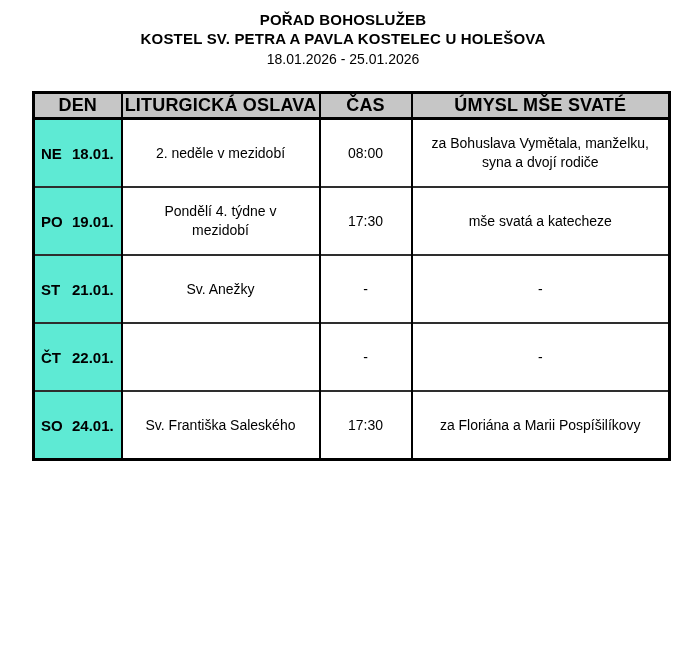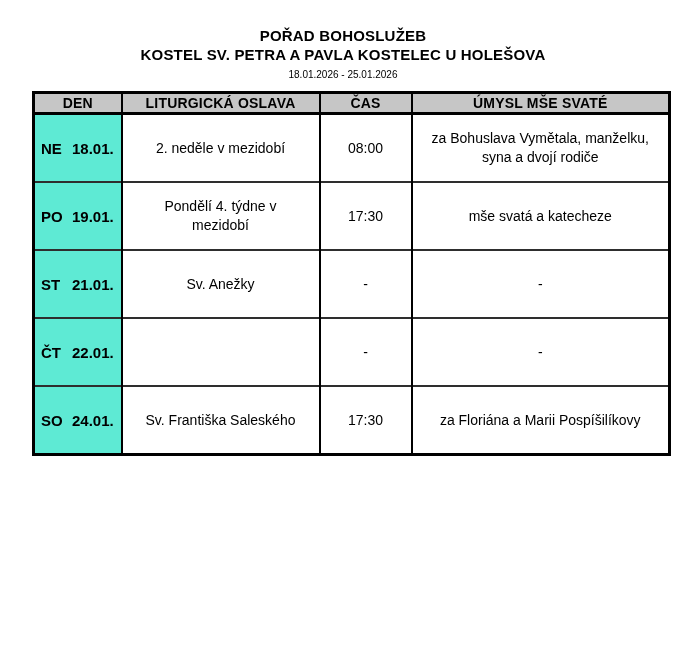--- a/index.html
+++ b/index.html
@@ -8,50 +8,50 @@
     width: 686px;
     height: 672px;
     background: #ffffff;
     font-family: "Liberation Sans", sans-serif;
     color: #000000;
     overflow: hidden;
     position: relative;
   }
   .title-block {
     text-align: center;
-    padding-top: 26px;
+    padding-top: 10px;
   }
   .doc-title, .doc-subtitle {
     font-size: 15px;
     font-weight: bold;
     line-height: 19px;
     letter-spacing: 0.2px;
   }
   .doc-daterange {
-    font-size: 10px;
+    font-size: 14px;
     line-height: 18px;
     margin-top: 2px;
   }
   table.schedule {
     position: absolute;
     left: 32px;
     top: 91px;
     width: 636px;
     border-collapse: collapse;
     table-layout: fixed;
     border: 3px solid #000000;
   }
   col.c-den      { width: 88px;  }
   col.c-liturgy  { width: 198px; }
   col.c-time     { width: 92px;  }
   col.c-intent   { width: 258px; }
 
   th {
     background: #c6c6c6;
-    font-size: 14px;
+    font-size: 18px;
     font-weight: bold;
     height: 16px;
     padding: 1px 2px;
     text-align: center;
     border-left: 2px solid #000000;
     border-bottom: 3px solid #000000;
     letter-spacing: 0.2px;
   }
   tbody td {
     height: 66px;

